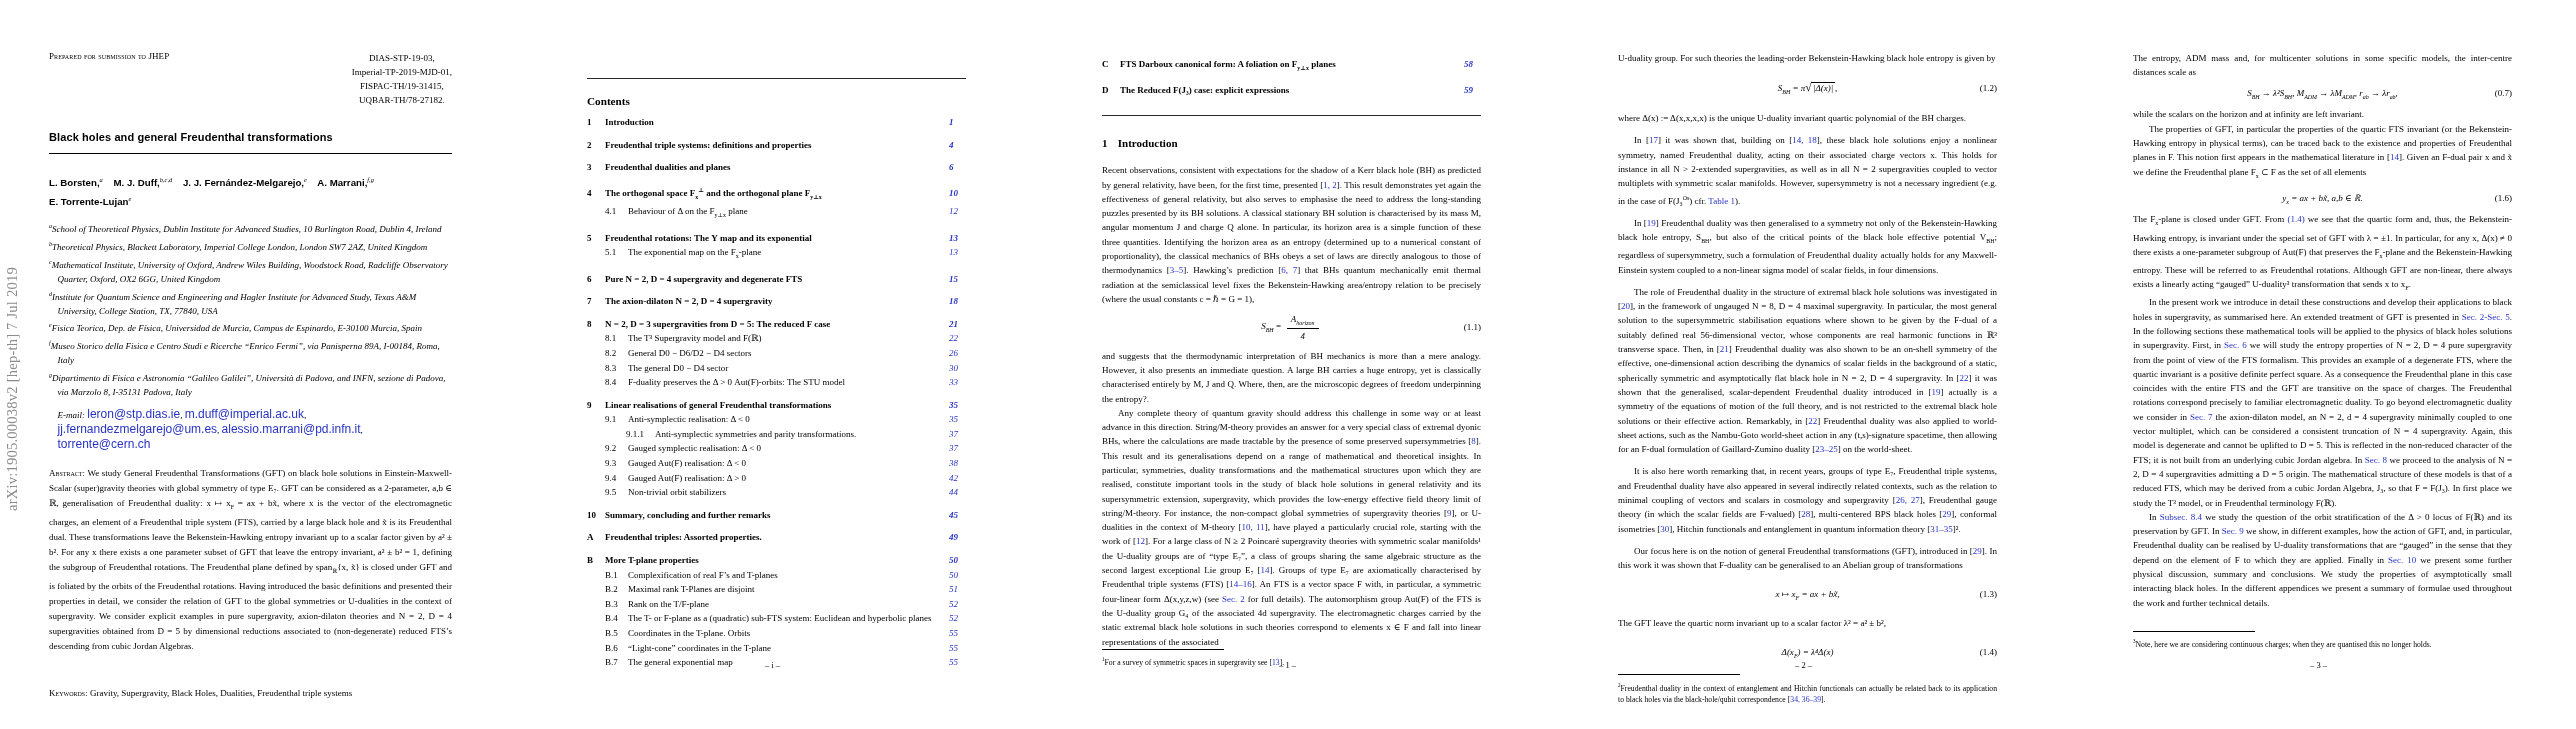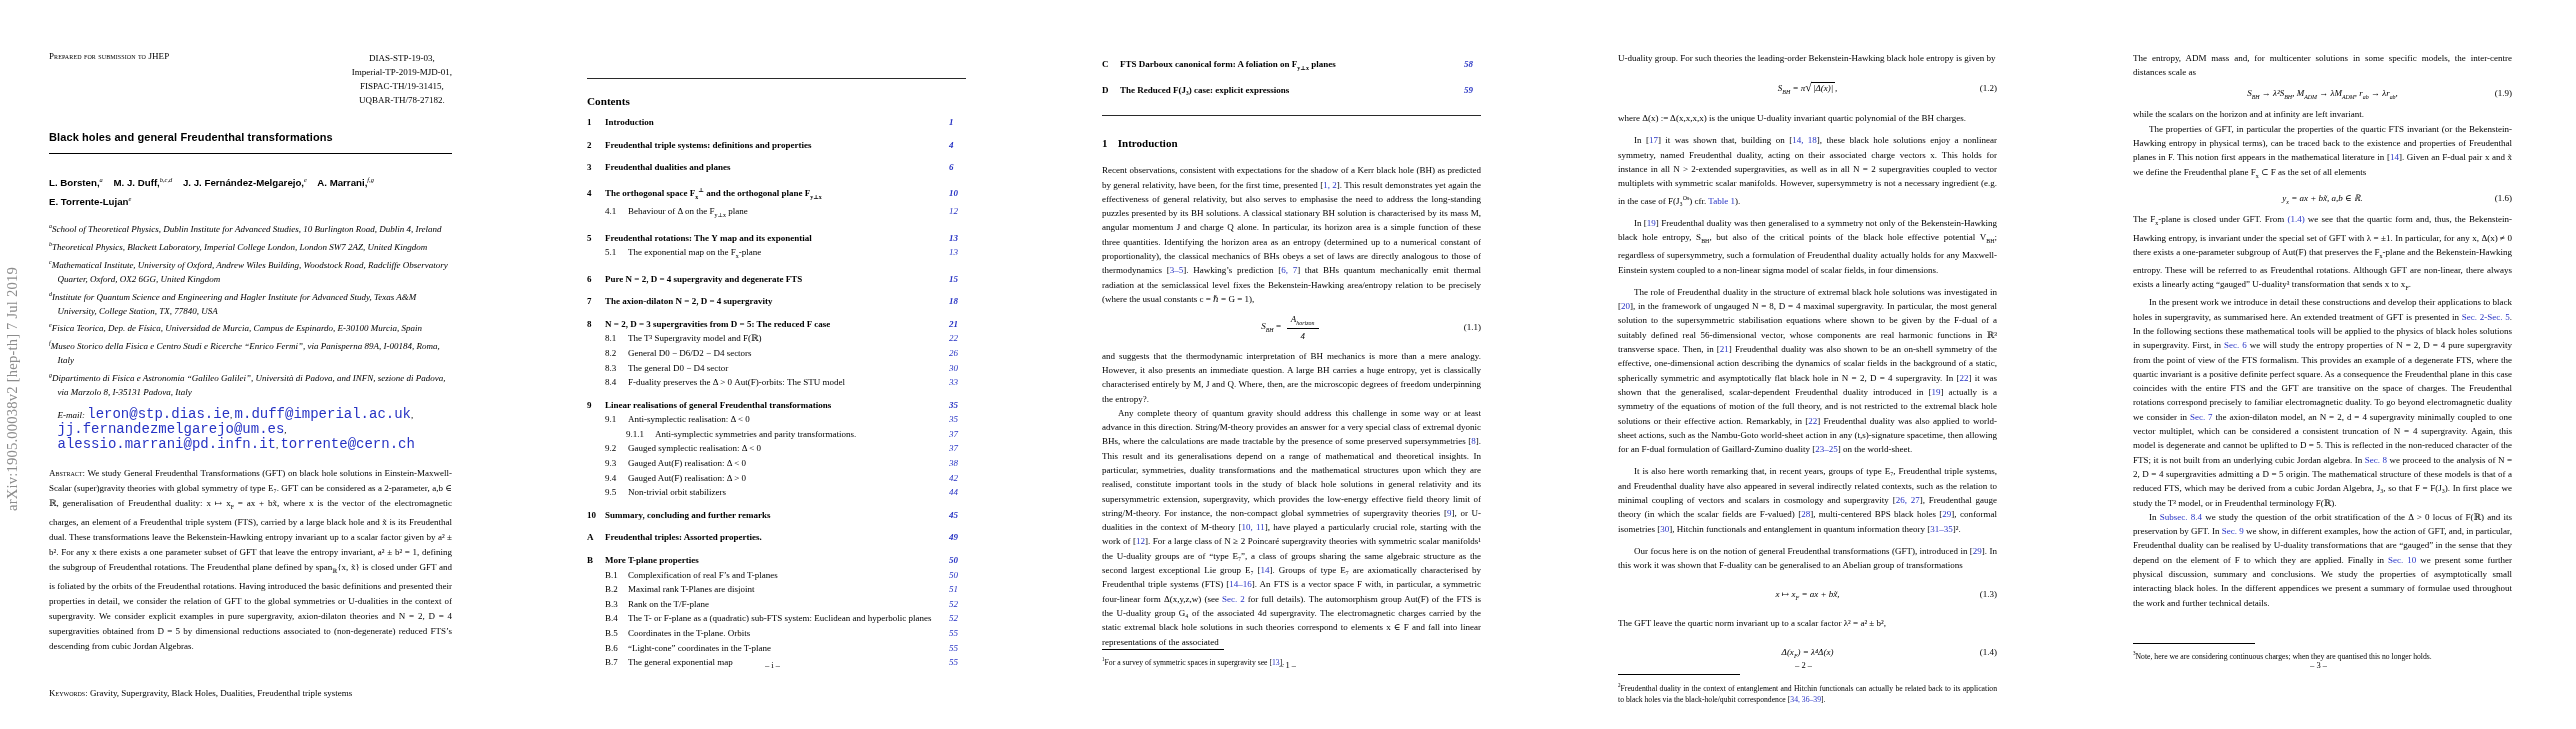--- a/index.html
+++ b/index.html
@@ -2,41 +2,41 @@
 <html style="--link-blue: #2733c4; --stamp-gray: #8c8c8c;font-size:9.7px"><head>
 <meta charset="utf-8">
 <style>
   html,body{margin:0;padding:0;width:2576px;height:729px;background:#ffffff;overflow:hidden;}
   body{font-family:"Liberation Serif","DejaVu Serif",serif;color:#000;}
   .page{position:absolute;top:0;width:515px;height:729px;overflow:hidden;box-sizing:border-box;background:#fff;}
   #p1{left:0;padding:51px 63px 0 49px;}
   #p2{left:515px;padding:78px 64px 0 72px;}
   #p3{left:1030px;padding:49px 64px 0 72px;display:flex;flex-direction:column;}
   #p4{left:1546px;padding:51px 64px 0 72px;display:flex;flex-direction:column;gap:8px;}
-  #p5{left:2061px;padding:51px 64px 4px 72px;display:flex;flex-direction:column;}
+  #p5{left:2061px;padding:51px 64px 16px 72px;display:flex;flex-direction:column;}
 
   .blue{color:var(--link-blue,#2733c4);}
   sub{font-size:0.66em;}
   sup{font-size:0.66em;}
 
   
   .p1-header{display:flex;justify-content:space-between;align-items:flex-start;font-size:9px;}
   .submission{font-variant:small-caps;letter-spacing:0.1px;}
   .reports{text-align:center;line-height:14px;}
   .paper-title{font-family:"Liberation Sans",sans-serif;font-weight:bold;font-size:11px;letter-spacing:0.1px;margin:24px 0 0 0;}
   .title-rule{height:1.8px;background:#000;margin-top:9.7px;}
   .authors{font-family:"Liberation Sans",sans-serif;font-weight:bold;font-size:9.7px;margin-top:17px;line-height:16.4px;}
   .author{margin-right:8px;white-space:nowrap;}
   .a-sup{font-family:"Liberation Serif",serif;font-style:italic;font-weight:normal;}
   .affils{margin-top:9.7px;font-style:italic;font-size:9px;line-height:13.7px;}
   .affil{padding-left:8.5px;text-indent:-8.5px;margin-top:1.2px;}
   .affil sup{font-style:italic;}
   .email-block{margin-top:7.3px;font-size:9px;line-height:14px;padding-left:8.5px;}
   .email-label{font-style:italic;}
-  .email{font-family:Liberation Mono, monospace;font-size:14px;color:var(--link-blue,#2733c4);margin-top:43px;}
+  .email{font-family:Liberation Sans, sans-serif;font-size:12px;color:var(--link-blue,#2733c4);margin-top:43px;}
   .abstract{margin-top:14.6px;font-size:9px;line-height:15px;text-align:justify;}
   .sc-label{font-variant:small-caps;}
   .keywords{margin-top:32px;font-size:9px;line-height:15px;}
   .arxiv-stamp{position:absolute;left:3.6px;top:146px;height:486px;writing-mode:vertical-rl;transform:rotate(180deg);
     font-size:14.6px;color:#8c8c8c;letter-spacing:0.2px;text-align:center;}
 
   
   .top-rule{border-top:1px solid #2a2a2a;margin-bottom:16px;}
   .contents-title{font-size:11.2px;font-weight:bold;margin:0 0 6px 0;}
   .toc-row{display:flex;align-items:baseline;font-size:9px;line-height:14.6px;}
@@ -396,21 +396,21 @@
     <div class="fn-rule"></div>
     <div class="fn"><sup>2</sup><span class="rich">Freudenthal duality in the context of entanglement and Hitchin functionals can actually be related back to its application to black holes via the black-hole/qubit correspondence [<span class="blue">34, 36–39</span>].</span></div>
   </div>
   <div class="footer">– 2 –</div>
 </div>
 
 <div class="page" id="p5">
   <p class="body rich">The entropy, ADM mass and, for multicenter solutions in some specific models, the inter-centre distances scale as</p>
   <div class="eq">
     <span class="eq-body"><span class="mpart"><span>S</span><sub>BH</sub></span><span class="mpart"><span> → λ²S</span><sub>BH</sub></span><span class="mpart"><span>,   M</span><sub>ADM</sub></span><span class="mpart"><span> → λM</span><sub>ADM</sub></span><span class="mpart"><span>,   r</span><sub>ab</sub></span><span class="mpart"><span> → λr</span><sub>ab</sub></span><span class="mpart"><span>,</span><sub></sub></span></span>
-    <span class="eq-tag">(1.9)</span>
+    <span class="eq-tag">(0.7)</span>
   </div>
   <p class="body rich">while the scalars on the horizon and at infinity are left invariant.</p>
   <p class="body rich indent">The properties of GFT, in particular the properties of the quartic FTS invariant (or the Bekenstein-Hawking entropy in physical terms), can be traced back to the existence and properties of Freudenthal planes in F. This notion first appears in the mathematical literature in [<span class="blue">14</span>]. Given an F-dual pair x and x̃ we define the Freudenthal plane F<sub>x</sub> ⊂ F as the set of all elements</p>
   <div class="eq">
     <span class="eq-body"><span class="mpart"><span>y</span><sub>x</sub></span><span class="mpart"><span> = ax + bx̃,   a,b ∈ ℝ.</span><sub></sub></span></span>
     <span class="eq-tag">(1.6)</span>
   </div>
   <p class="body rich">The F<sub>x</sub>-plane is closed under GFT. From <span class="blue">(1.4)</span> we see that the quartic form and, thus, the Bekenstein-Hawking entropy, is invariant under the special set of GFT with λ = ±1. In particular, for any x, Δ(x) ≠ 0 there exists a one-parameter subgroup of Aut(F) that preserves the F<sub>x</sub>-plane and the Bekenstein-Hawking entropy. These will be referred to as Freudenthal rotations. Although GFT are non-linear, there always exists a linearly acting “gauged” U-duality³ transformation that sends x to x<sub>F</sub>.</p>
   <p class="body rich indent">In the present work we introduce in detail these constructions and develop their applications to black holes in supergravity, as summarised here. An extended treatment of GFT is presented in <span class="blue">Sec. 2-Sec. 5</span>. In the following sections these mathematical tools will be applied to the physics of black holes solutions in supergravity. First, in <span class="blue">Sec. 6</span> we will study the entropy properties of N = 2, D = 4 pure supergravity from the point of view of the FTS formalism. This provides an example of a degenerate FTS, where the quartic invariant is a positive definite perfect square. As a consequence the Freudenthal plane in this case coincides with the entire FTS and the GFT are transitive on the space of charges. The Freudenthal rotations correspond precisely to familiar electromagnetic duality. To go beyond electromagnetic duality we consider in <span class="blue">Sec. 7</span> the axion-dilaton model, an N = 2, d = 4 supergravity minimally coupled to one vector multiplet, which can be considered a consistent truncation of N = 4 supergravity. Again, this model is degenerate and cannot be uplifted to D = 5. This is reflected in the non-reduced character of the FTS; it is not built from an underlying cubic Jordan algebra. In <span class="blue">Sec. 8</span> we proceed to the analysis of N = 2, D = 4 supergravities admitting a D = 5 origin. The mathematical structure of these models is that of a reduced FTS, which may be derived from a cubic Jordan Algebra, J₃, so that F = F(J₃). In first place we study the T³ model, or in Freudenthal terminology F(ℝ).</p>
   <p class="body rich indent">In <span class="blue">Subsec. 8.4</span> we study the question of the orbit stratification of the Δ &gt; 0 locus of F(ℝ) and its preservation by GFT. In <span class="blue">Sec. 9</span> we show, in different examples, how the action of GFT, and, in particular, Freudenthal duality can be realised by U-duality transformations that are “gauged” in the sense that they depend on the element of F to which they are applied. Finally in <span class="blue">Sec. 10</span> we present some further physical discussion, summary and conclusions. We study the properties of asymptotically small interacting black holes. In the different appendices we present a summary of formulae used throughout the work and further technical details.</p>

